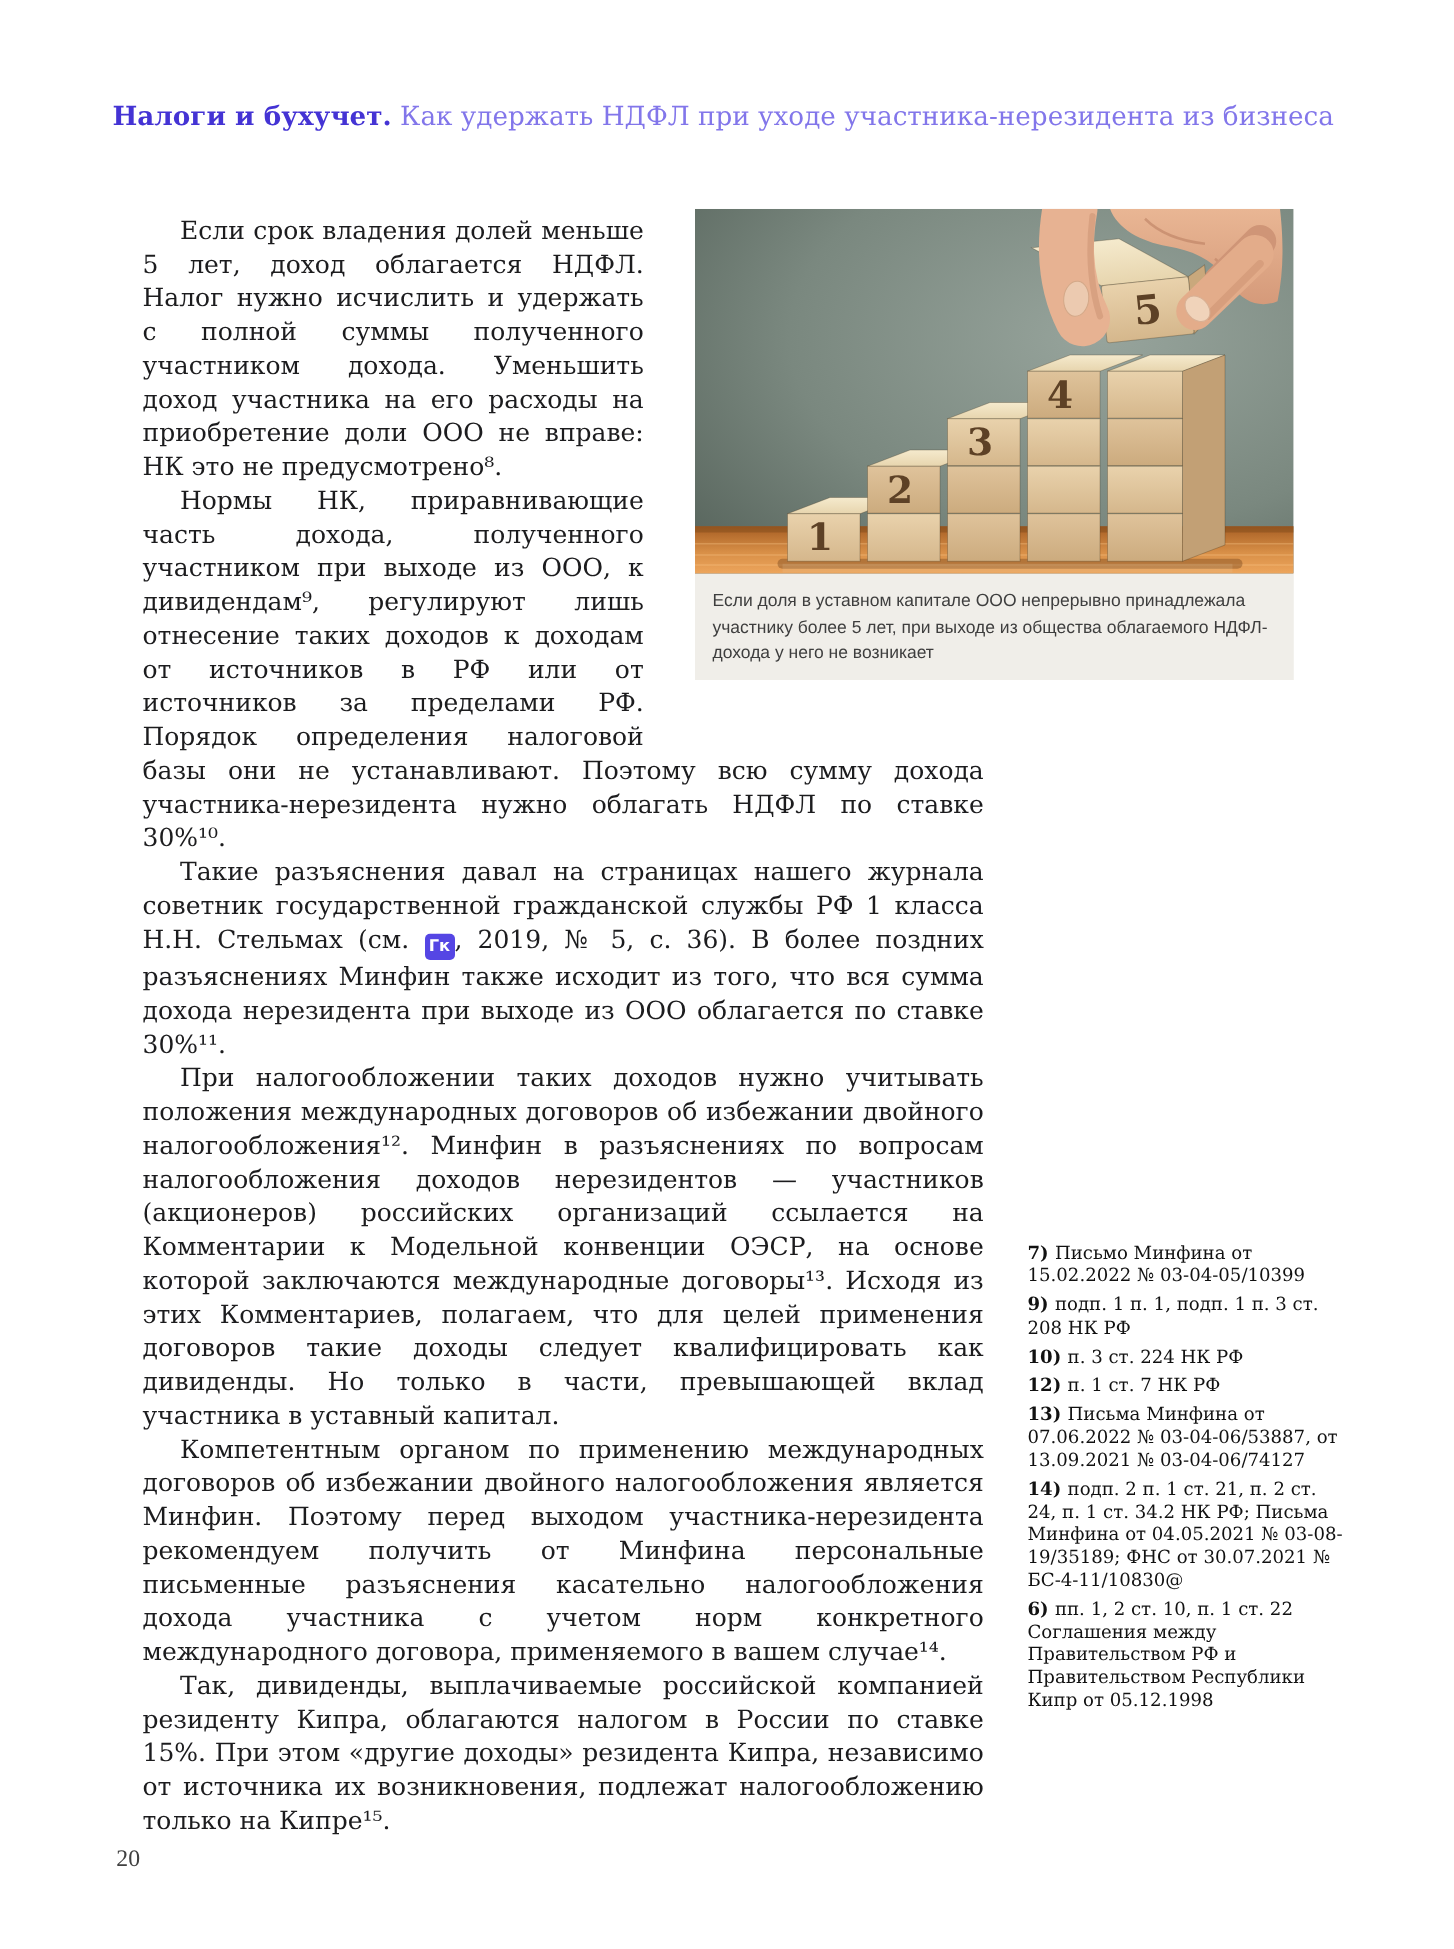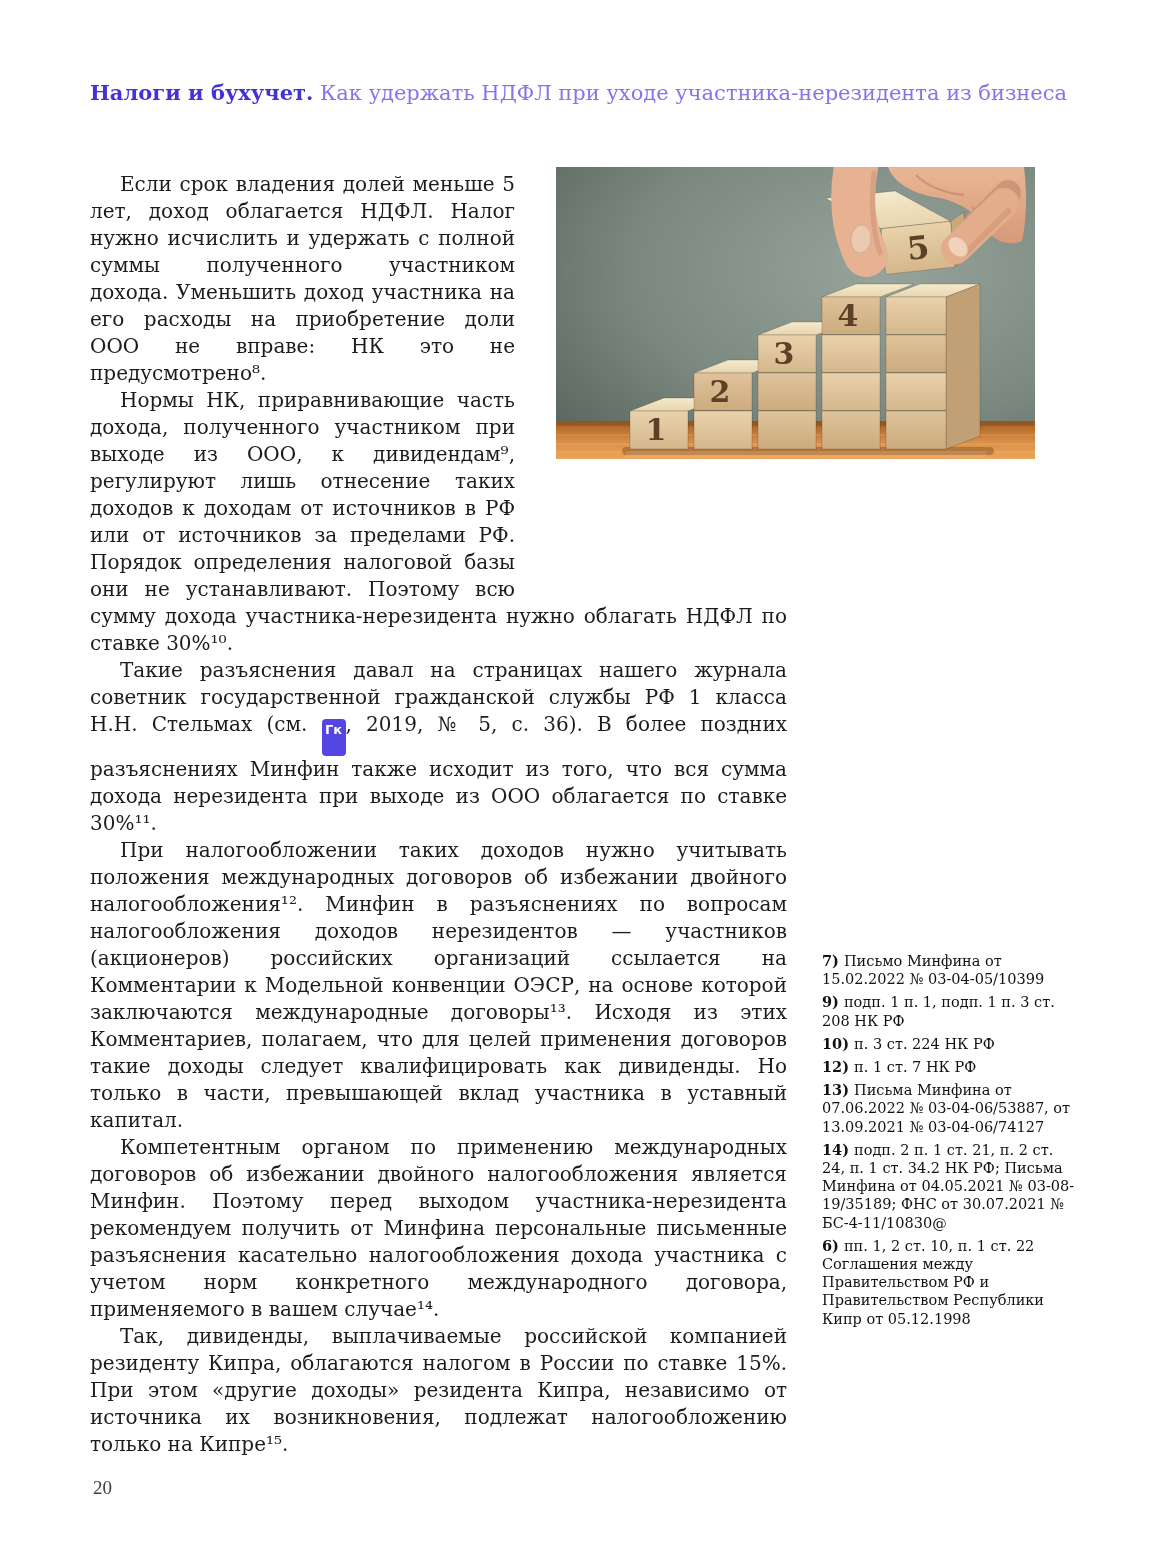--- a/index.html
+++ b/index.html
@@ -9,33 +9,33 @@
   
   .hdr{position:absolute;left:90px;top:80px;width:1000px;font-size:21px;line-height:26px;}
   .hdr-bold{font-weight:bold;color:#4433d4;}
   .hdr-light{color:#8276ea;}
 
   
   .article{position:absolute;left:90px;top:171px;width:697px;
            font-size:20px;line-height:27px;text-align:justify;}
   .fig-spacer{float:right;width:272px;height:406px;}
   .article p{margin:0;}
-  .article p.indent{text-indent:30px;}
-  .gk-badge{display:inline-block;width:24px;height:37px;border-radius:4px;background:#5546e4;
+  .article p.indent{text-indent:30px;margin-left:24px;}
+  .gk-badge{display:inline-block;width:24px;height:21px;border-radius:4px;background:#5546e4;
             color:#ffffff;font-family:"DejaVu Sans", sans-serif;font-weight:bold;font-size:13px;
             line-height:21px;text-align:center;text-indent:0;vertical-align:-3px;}
 
   
   .figure{position:absolute;left:556px;top:167px;width:479px;margin:0;}
   .photo-wrap{width:479px;height:292px;overflow:hidden;}
   .figcaption{background:#f0eee9;color:#3e3e3e;font-family:"Liberation Sans", sans-serif;
               font-size:14px;line-height:20.5px;padding:11px 14px 12px 14px;}
 
   
-  .footnotes{position:absolute;left:822px;top:952px;width:258px;
+  .footnotes{position:absolute;left:822px;top:994px;width:258px;
              font-size:14.5px;line-height:18.2px;color:#111111;}
   .fn{margin:0 0 5px 0;}
   .fn-num{font-weight:bold;margin-right:5px;}
 
   .page-num{position:absolute;left:93px;top:1477px;font-size:19px;color:#404040;font-family:Liberation Serif, serif;}
 </style>
 </head>
 <body>
 
 <div class="page">
@@ -151,20 +151,21 @@
           <line x1="452" y1="26" x2="420" y2="58" stroke="#cf9577" stroke-width="26" stroke-linecap="round"></line>
           <line x1="448" y1="36" x2="400" y2="82" stroke="#e3ac8a" stroke-width="30" stroke-linecap="round"></line>
           <line x1="452" y1="44" x2="410" y2="86" stroke="#c98e6e" stroke-width="6" stroke-linecap="round" opacity="0.45"></line>
           <ellipse cx="402" cy="80" rx="8.5" ry="11.5" fill="#f0d3ba" stroke="#d8b094" stroke-width="0.8" transform="rotate(-42 402 80)"></ellipse>
           <path d="M 300,0 C 294,34 298,64 310,88" stroke="#e7b292" stroke-width="44" fill="none" stroke-linecap="round"></path>
           <path d="M 318,6 C 314,40 318,68 324,86" stroke="#c68c6c" stroke-width="5" fill="none" stroke-linecap="round" opacity="0.45"></path>
           <ellipse cx="305" cy="72" rx="10" ry="14" fill="#eccab0" stroke="#d3a888" stroke-width="0.8" transform="rotate(6 305 72)"></ellipse>
         </g>
       </svg>
     </div>
+    <figcaption class="figcaption">Если доля в уставном капитале ООО непрерывно принадлежала участнику более 5 лет, при выходе из общества облагаемого НДФЛ-дохода у него не возникает</figcaption>
   </figure>
 
   <aside class="footnotes">
     <p class="fn"><span class="fn-num">7)</span><span>Письмо Минфина от 15.02.2022 № 03-04-05/10399</span></p>
     <p class="fn"><span class="fn-num">9)</span><span>подп. 1 п. 1, подп. 1 п. 3 ст. 208 НК РФ</span></p>
     <p class="fn"><span class="fn-num">10)</span><span>п. 3 ст. 224 НК РФ</span></p>
     <p class="fn"><span class="fn-num">12)</span><span>п. 1 ст. 7 НК РФ</span></p>
     <p class="fn"><span class="fn-num">13)</span><span>Письма Минфина от 07.06.2022 № 03-04-06/53887, от 13.09.2021 № 03-04-06/74127</span></p>
     <p class="fn"><span class="fn-num">14)</span><span>подп. 2 п. 1 ст. 21, п. 2 ст. 24, п. 1 ст. 34.2 НК РФ; Письма Минфина от 04.05.2021 № 03-08-19/35189; ФНС от 30.07.2021 № БС-4-11/10830@</span></p>
     <p class="fn"><span class="fn-num">6)</span><span>пп. 1, 2 ст. 10, п. 1 ст. 22 Соглашения между Правительством РФ и Правительством Республики Кипр от 05.12.1998</span></p>

